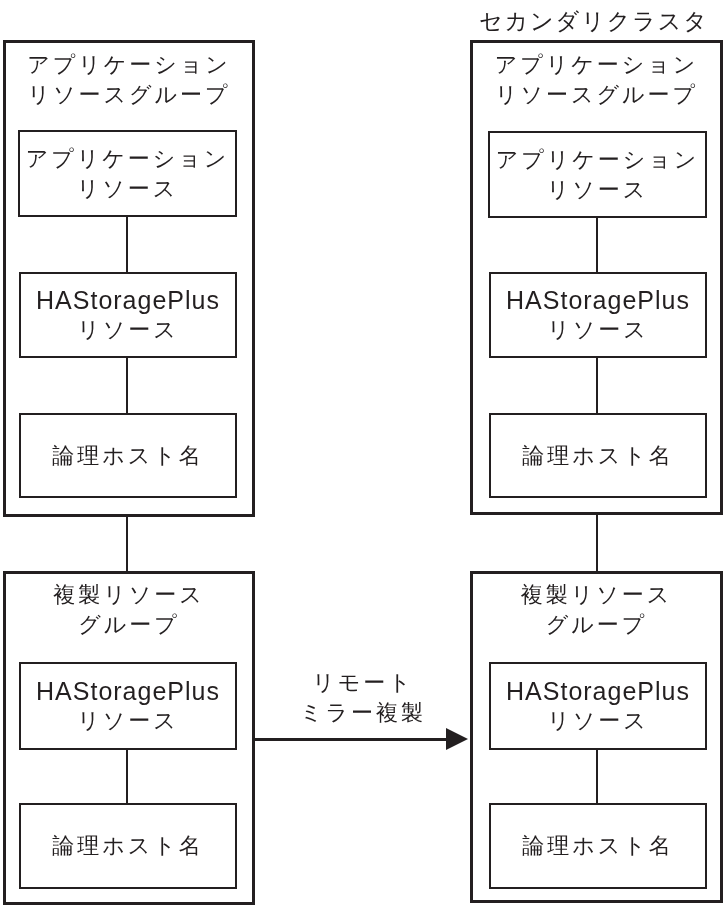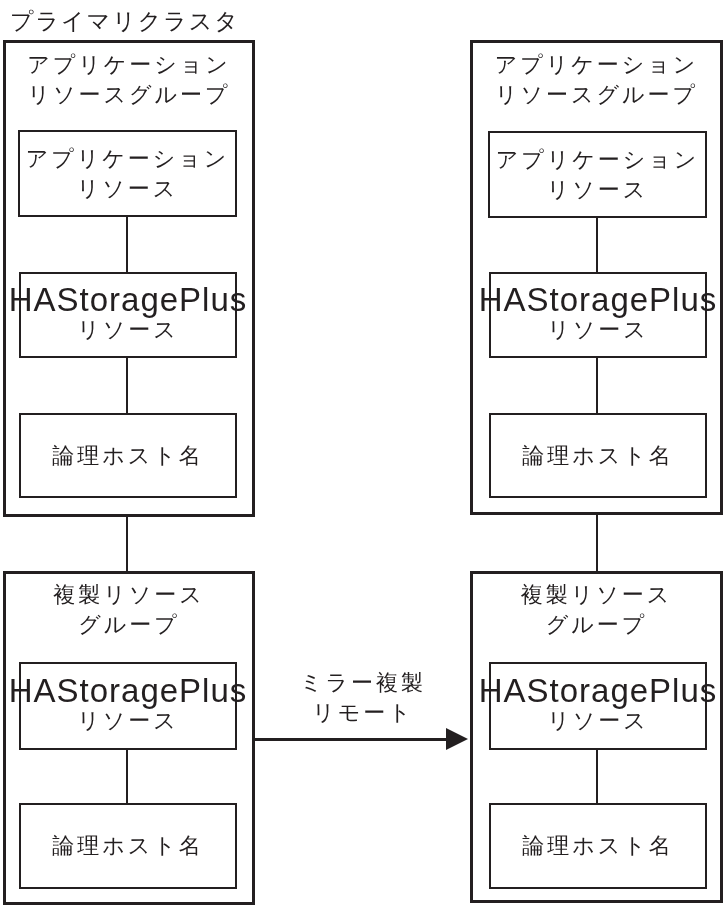--- a/index.html
+++ b/index.html
@@ -54,21 +54,21 @@
     z-index: 2;
   }
   .jp {
     font-size: 22px;
     letter-spacing: 3px;
     line-height: 30px;
     white-space: nowrap;
     font-family: Liberation Serif, serif;
   }
   .en {
-    font-size: 33px;
+    font-size: 25px;
     letter-spacing: 1px;
     line-height: 30px;
     white-space: nowrap;
     text-align: right;
   }
   .arrow-head {
     position: absolute;
     width: 0;
     height: 0;
     border-top: 11px solid transparent;
@@ -80,21 +80,21 @@
     position: absolute;
     text-align: center;
     z-index: 2;
   }
 </style>
 </head>
 <body>
 
 <div class="canvas">
 
-  <div class="cluster-title" style="left:10px; top:6px;">プライマリクラスタ</div>
+  <div class="cluster-title" style="left:479px; top:6px;">セカンダリクラスタ</div>
 
   <div class="outer-box" style="left:3px; top:40px; width:252px; height:477px;"></div>
   <div class="group-label" style="left:3px; top:50px; width:252px;">
     <div class="jp">アプリケーション</div>
     <div class="jp">リソースグループ</div>
   </div>
 
   <div class="inner-box" style="left:18px; top:130px; width:219px; height:87px;">
     <div class="jp">アプリケーション</div>
     <div class="jp">リソース</div>
@@ -169,19 +169,19 @@
     <div class="jp">リソース</div>
   </div>
 
   <div class="vline" style="left:596px; top:750px; height:53px;"></div>
 
   <div class="inner-box" style="left:489px; top:803px; width:218px; height:86px;">
     <div class="jp">論理ホスト名</div>
   </div>
 
   <div class="arrow-label" style="left:270px; top:668px; width:186px;">
+    <div class="jp">リモート</div>
     <div class="jp">ミラー複製</div>
-    <div class="jp">リモート</div>
   </div>
   <div class="hline" style="left:255px; top:738px; width:194px;"></div>
   <div class="arrow-head" style="left:446px; top:728px;"></div>
 
 </div>
 
 </body></html>

